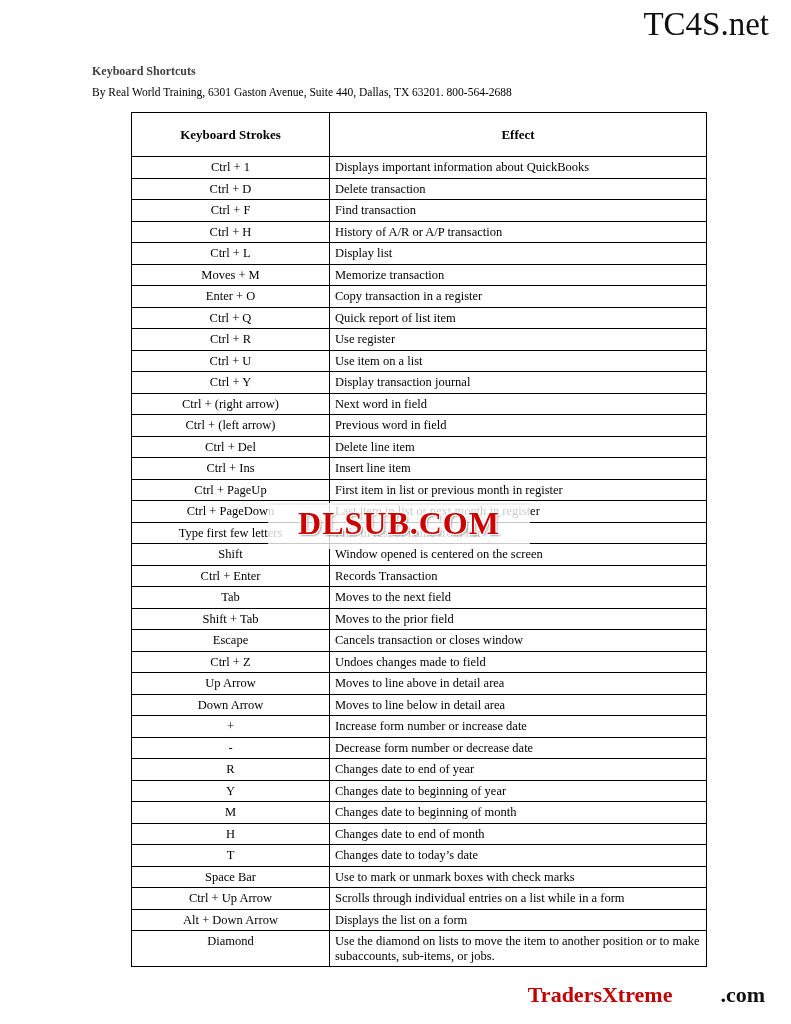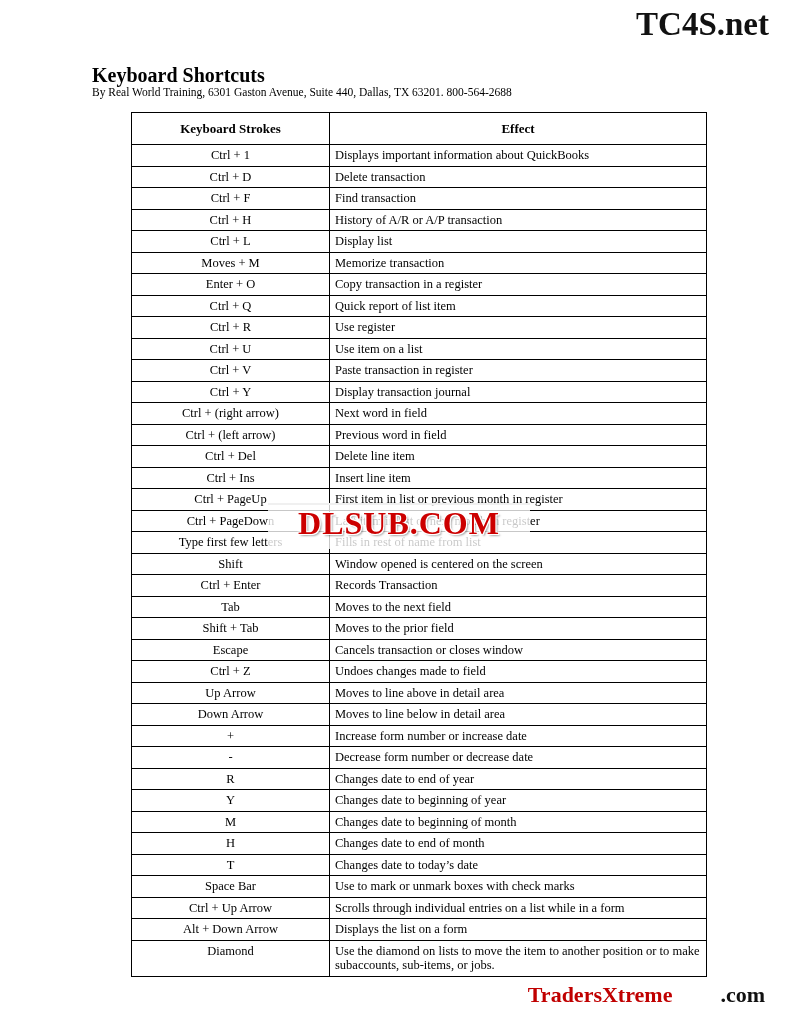--- a/index.html
+++ b/index.html
@@ -20,35 +20,35 @@
     height: 1024px;
     box-sizing: border-box;
   }
 
   
   .brand-top {
     position: absolute;
     top: 6px;
     right: 22px;
     font-family: "Liberation Serif", serif;
-    font-weight: bold;
+    font-weight: normal;
     font-size: 33px;
     color: #111111;
     letter-spacing: 0px;
     white-space: nowrap;
   }
 
   
   .title {
     position: absolute;
     left: 92px;
     top: 64px;
-    font-size: 20px;
+    font-size: 12px;
     font-weight: bold;
-    color: #000000;
+    color: #404040;
     font-family: "Liberation Serif", serif;
   }
   .subtitle {
     position: absolute;
     left: 92px;
     top: 86px;
     font-size: 11.5px;
     color: #000000;
     font-family: "Liberation Serif", serif;
     white-space: nowrap;
@@ -71,21 +71,21 @@
   table.shortcuts td, table.shortcuts th {
     border: 1px solid #000000;
     padding: 3px 5px;
     vertical-align: top;
     line-height: 1.16;
   }
   table.shortcuts th {
     font-weight: bold;
     text-align: center;
     font-size: 13px;
-    padding: 8px 4px;
+    padding: 14px 4px;
   }
   col.c-keys { width: 198px; }
   col.c-effect { width: 377px; }
   td.keys {
     text-align: center;
   }
   td.effect {
     text-align: left;
     padding-left: 7px;
   }
@@ -200,24 +200,20 @@
           </tr>
           <tr>
             <td class="keys">Ctrl + R</td>
             <td class="effect">Use register</td>
           </tr>
           <tr>
             <td class="keys">Ctrl + U</td>
             <td class="effect">Use item on a list</td>
           </tr>
           <tr>
-            <td class="keys">Ctrl + V</td>
-            <td class="effect">Paste transaction in register</td>
-          </tr>
-          <tr>
             <td class="keys">Ctrl + Y</td>
             <td class="effect">Display transaction journal</td>
           </tr>
           <tr>
             <td class="keys">Ctrl + (right arrow)</td>
             <td class="effect">Next word in field</td>
           </tr>
           <tr>
             <td class="keys">Ctrl + (left arrow)</td>
             <td class="effect">Previous word in field</td>

